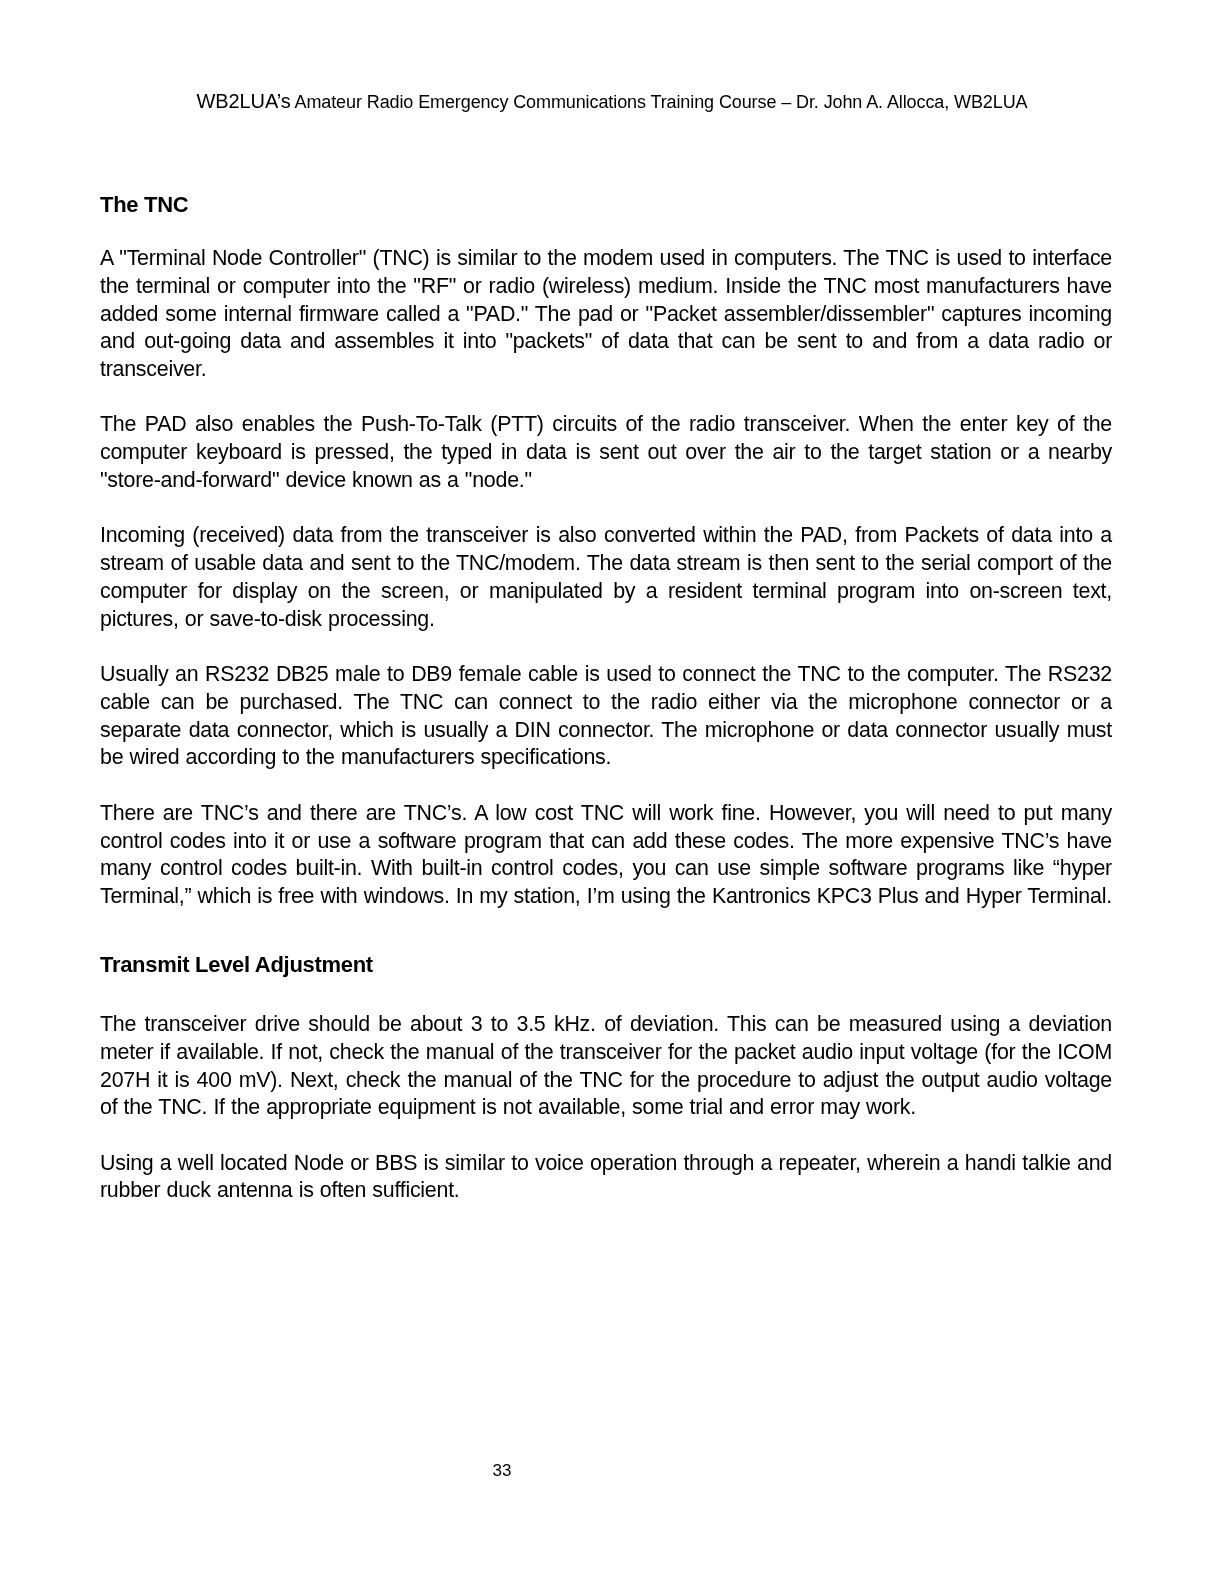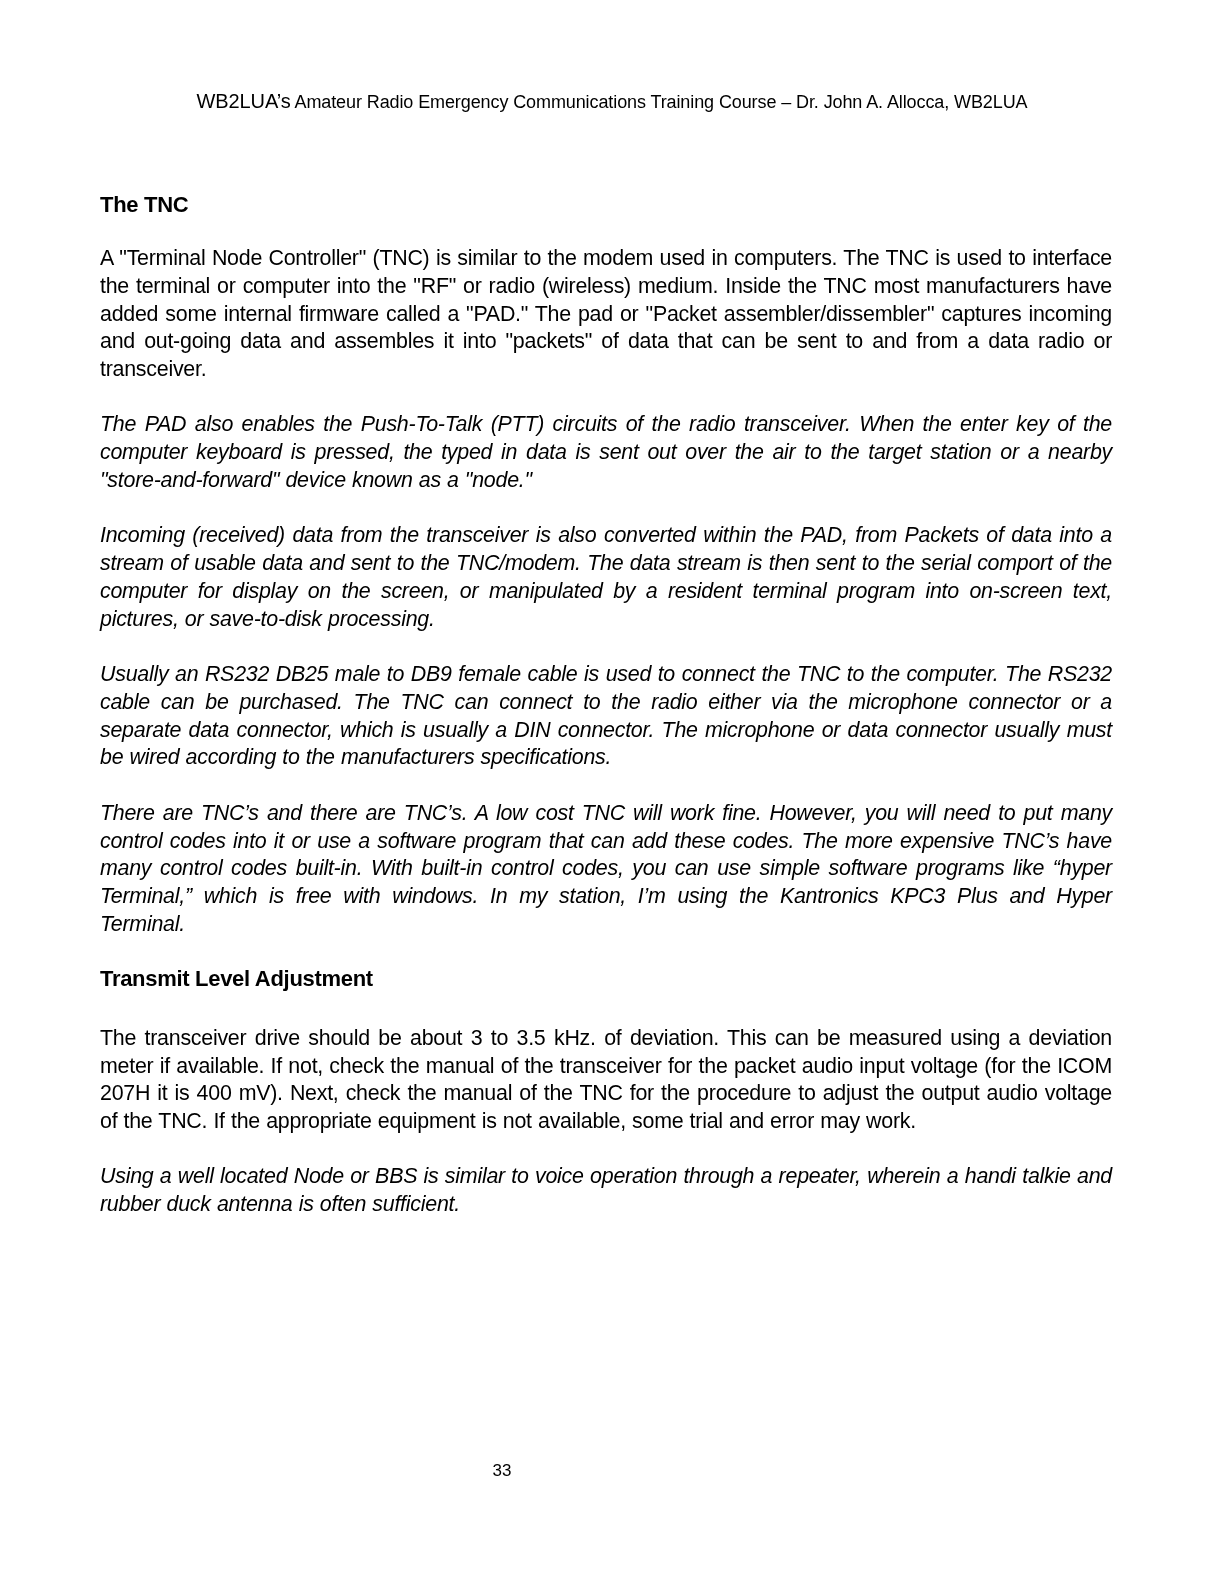--- a/index.html
+++ b/index.html
@@ -44,22 +44,22 @@
     p {
       margin: 0;
       font-size: 21.4px;
       line-height: 27.8px;
       text-align: justify;
       letter-spacing: -0.25px;
       word-spacing: 0.5px;
     }
     .s1-title { margin-top: 0; }
     .s1-p1 { margin-top: 23px; }
-    .gap { margin-top: 27.5px; font-style: italic; }
-    .s2-title { margin-top: 23px; }
+    .gap { margin-top: 27.5px; }
+    .s2-title { margin-top: 37px; }
     .s2-p1 { margin-top: 29px; }
     .s3-title { margin-top: 23px; }
     .s3-p1 { margin-top: 23px; }
     .page-number {
       position: absolute;
       top: 1461px;
       left: 0;
       width: 1004px;
       text-align: center;
       font-size: 17px;

